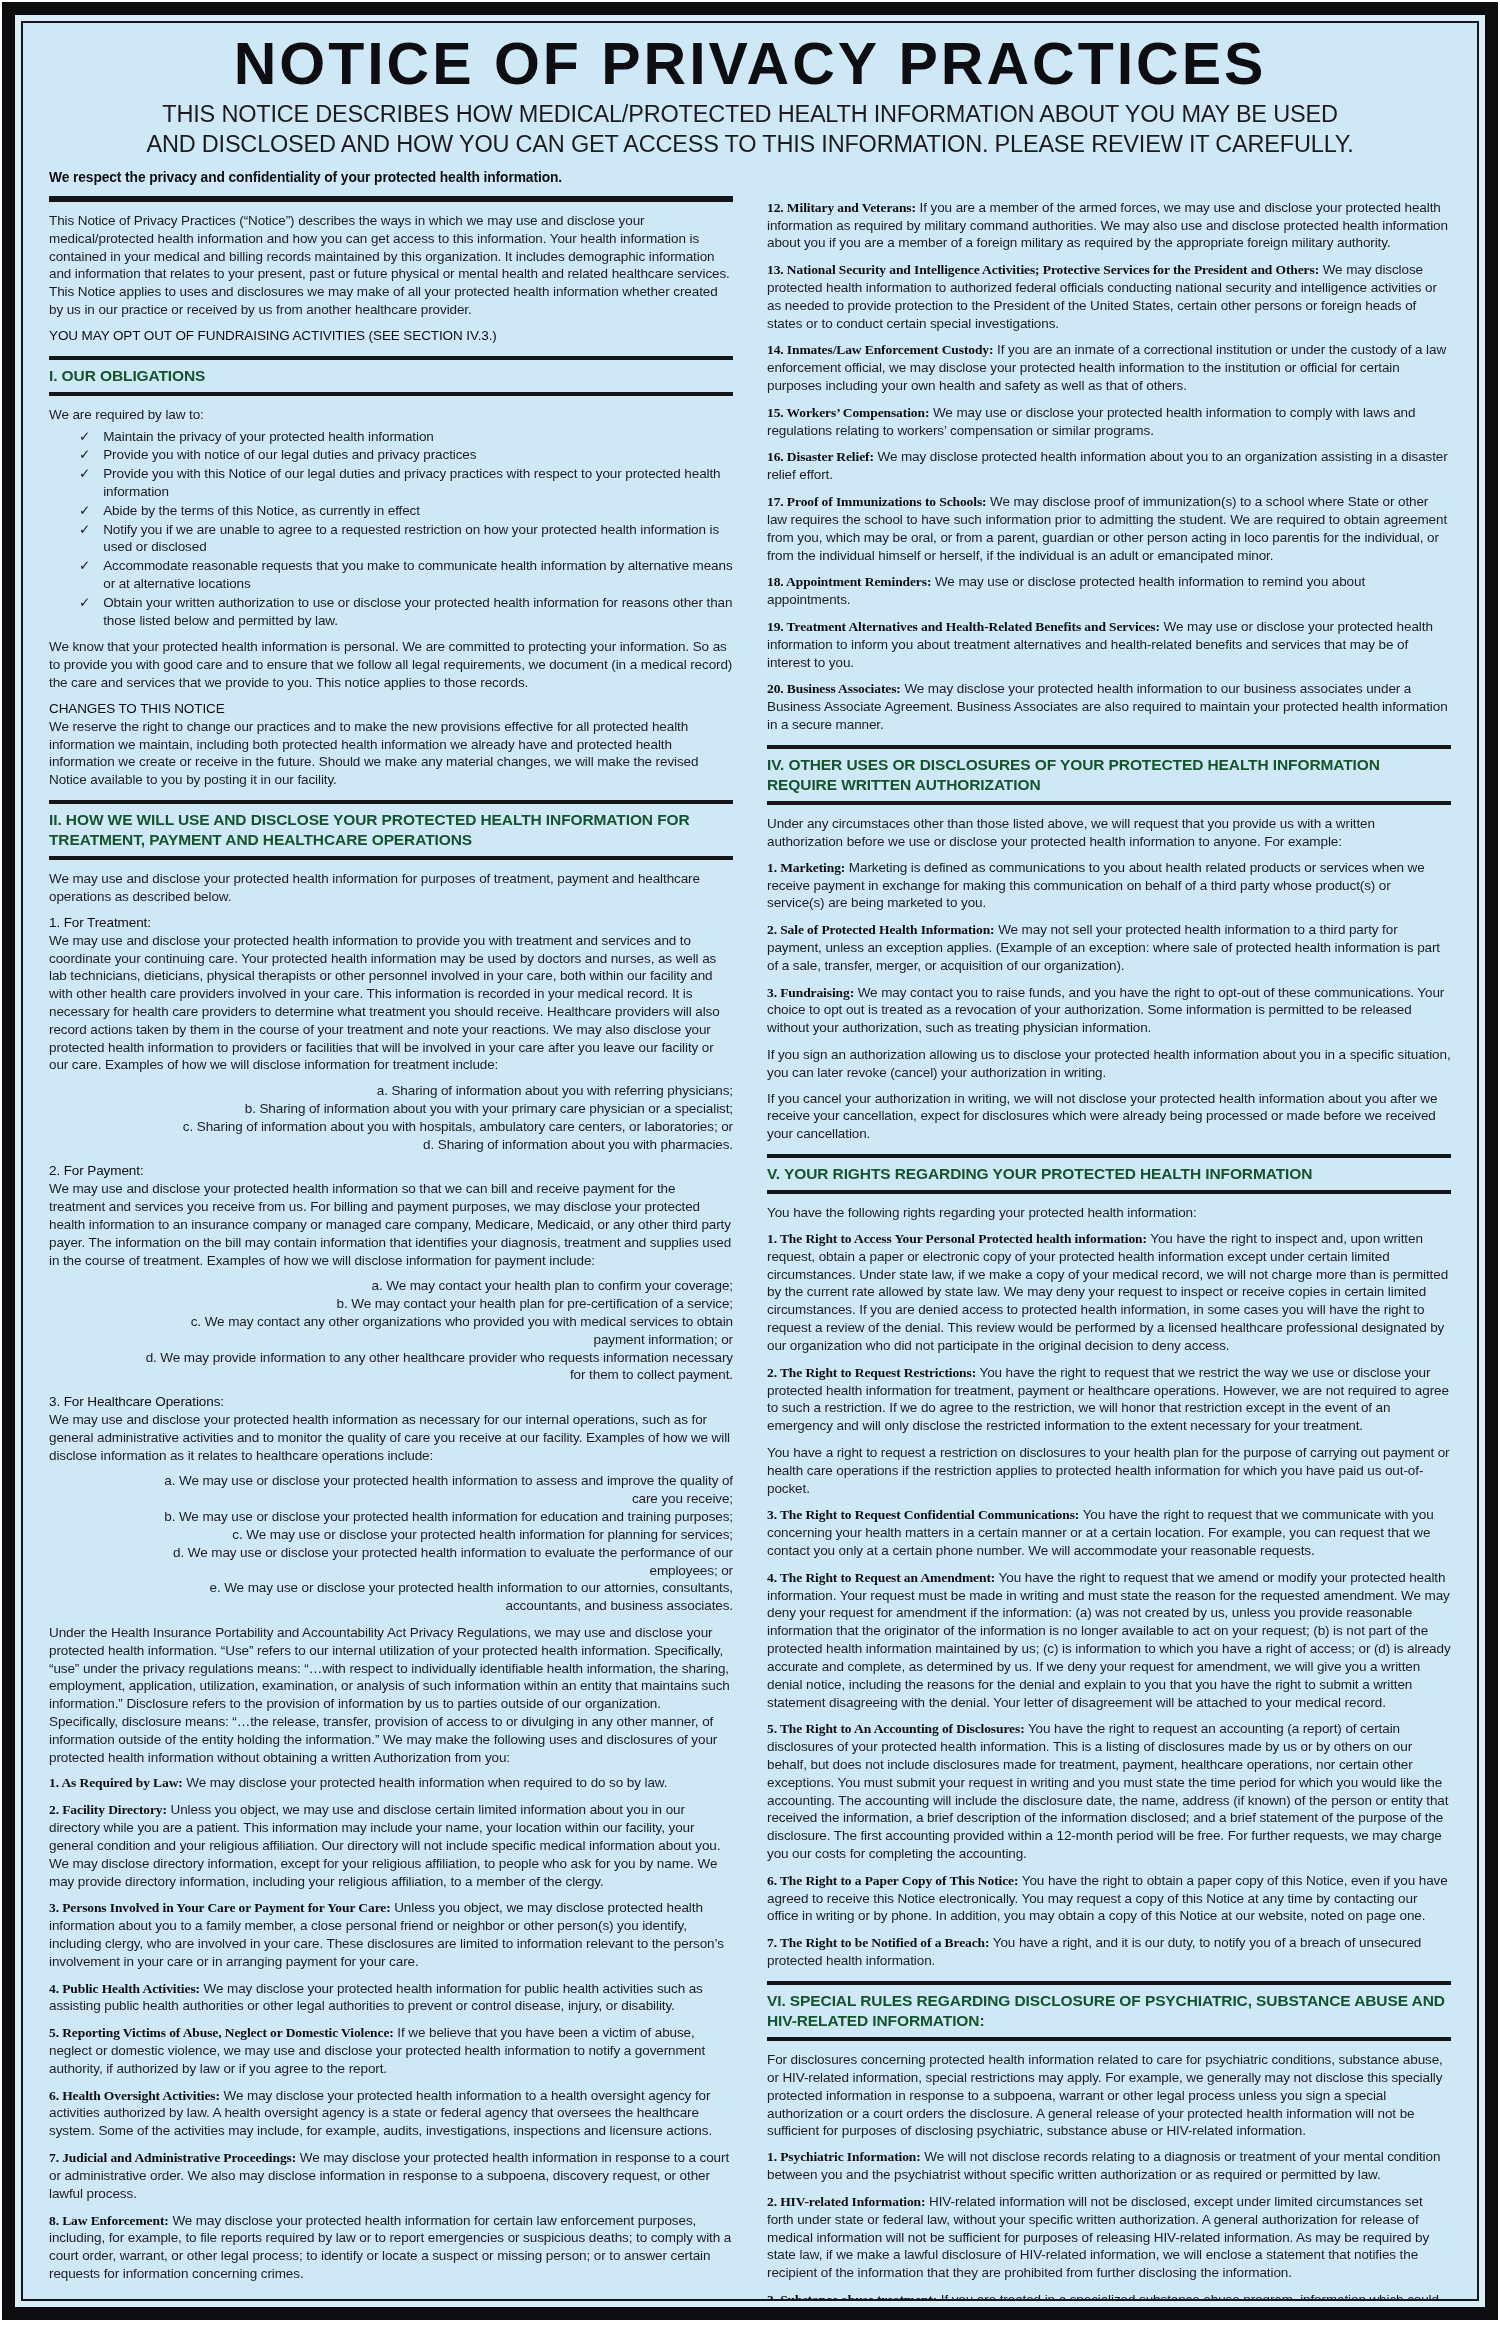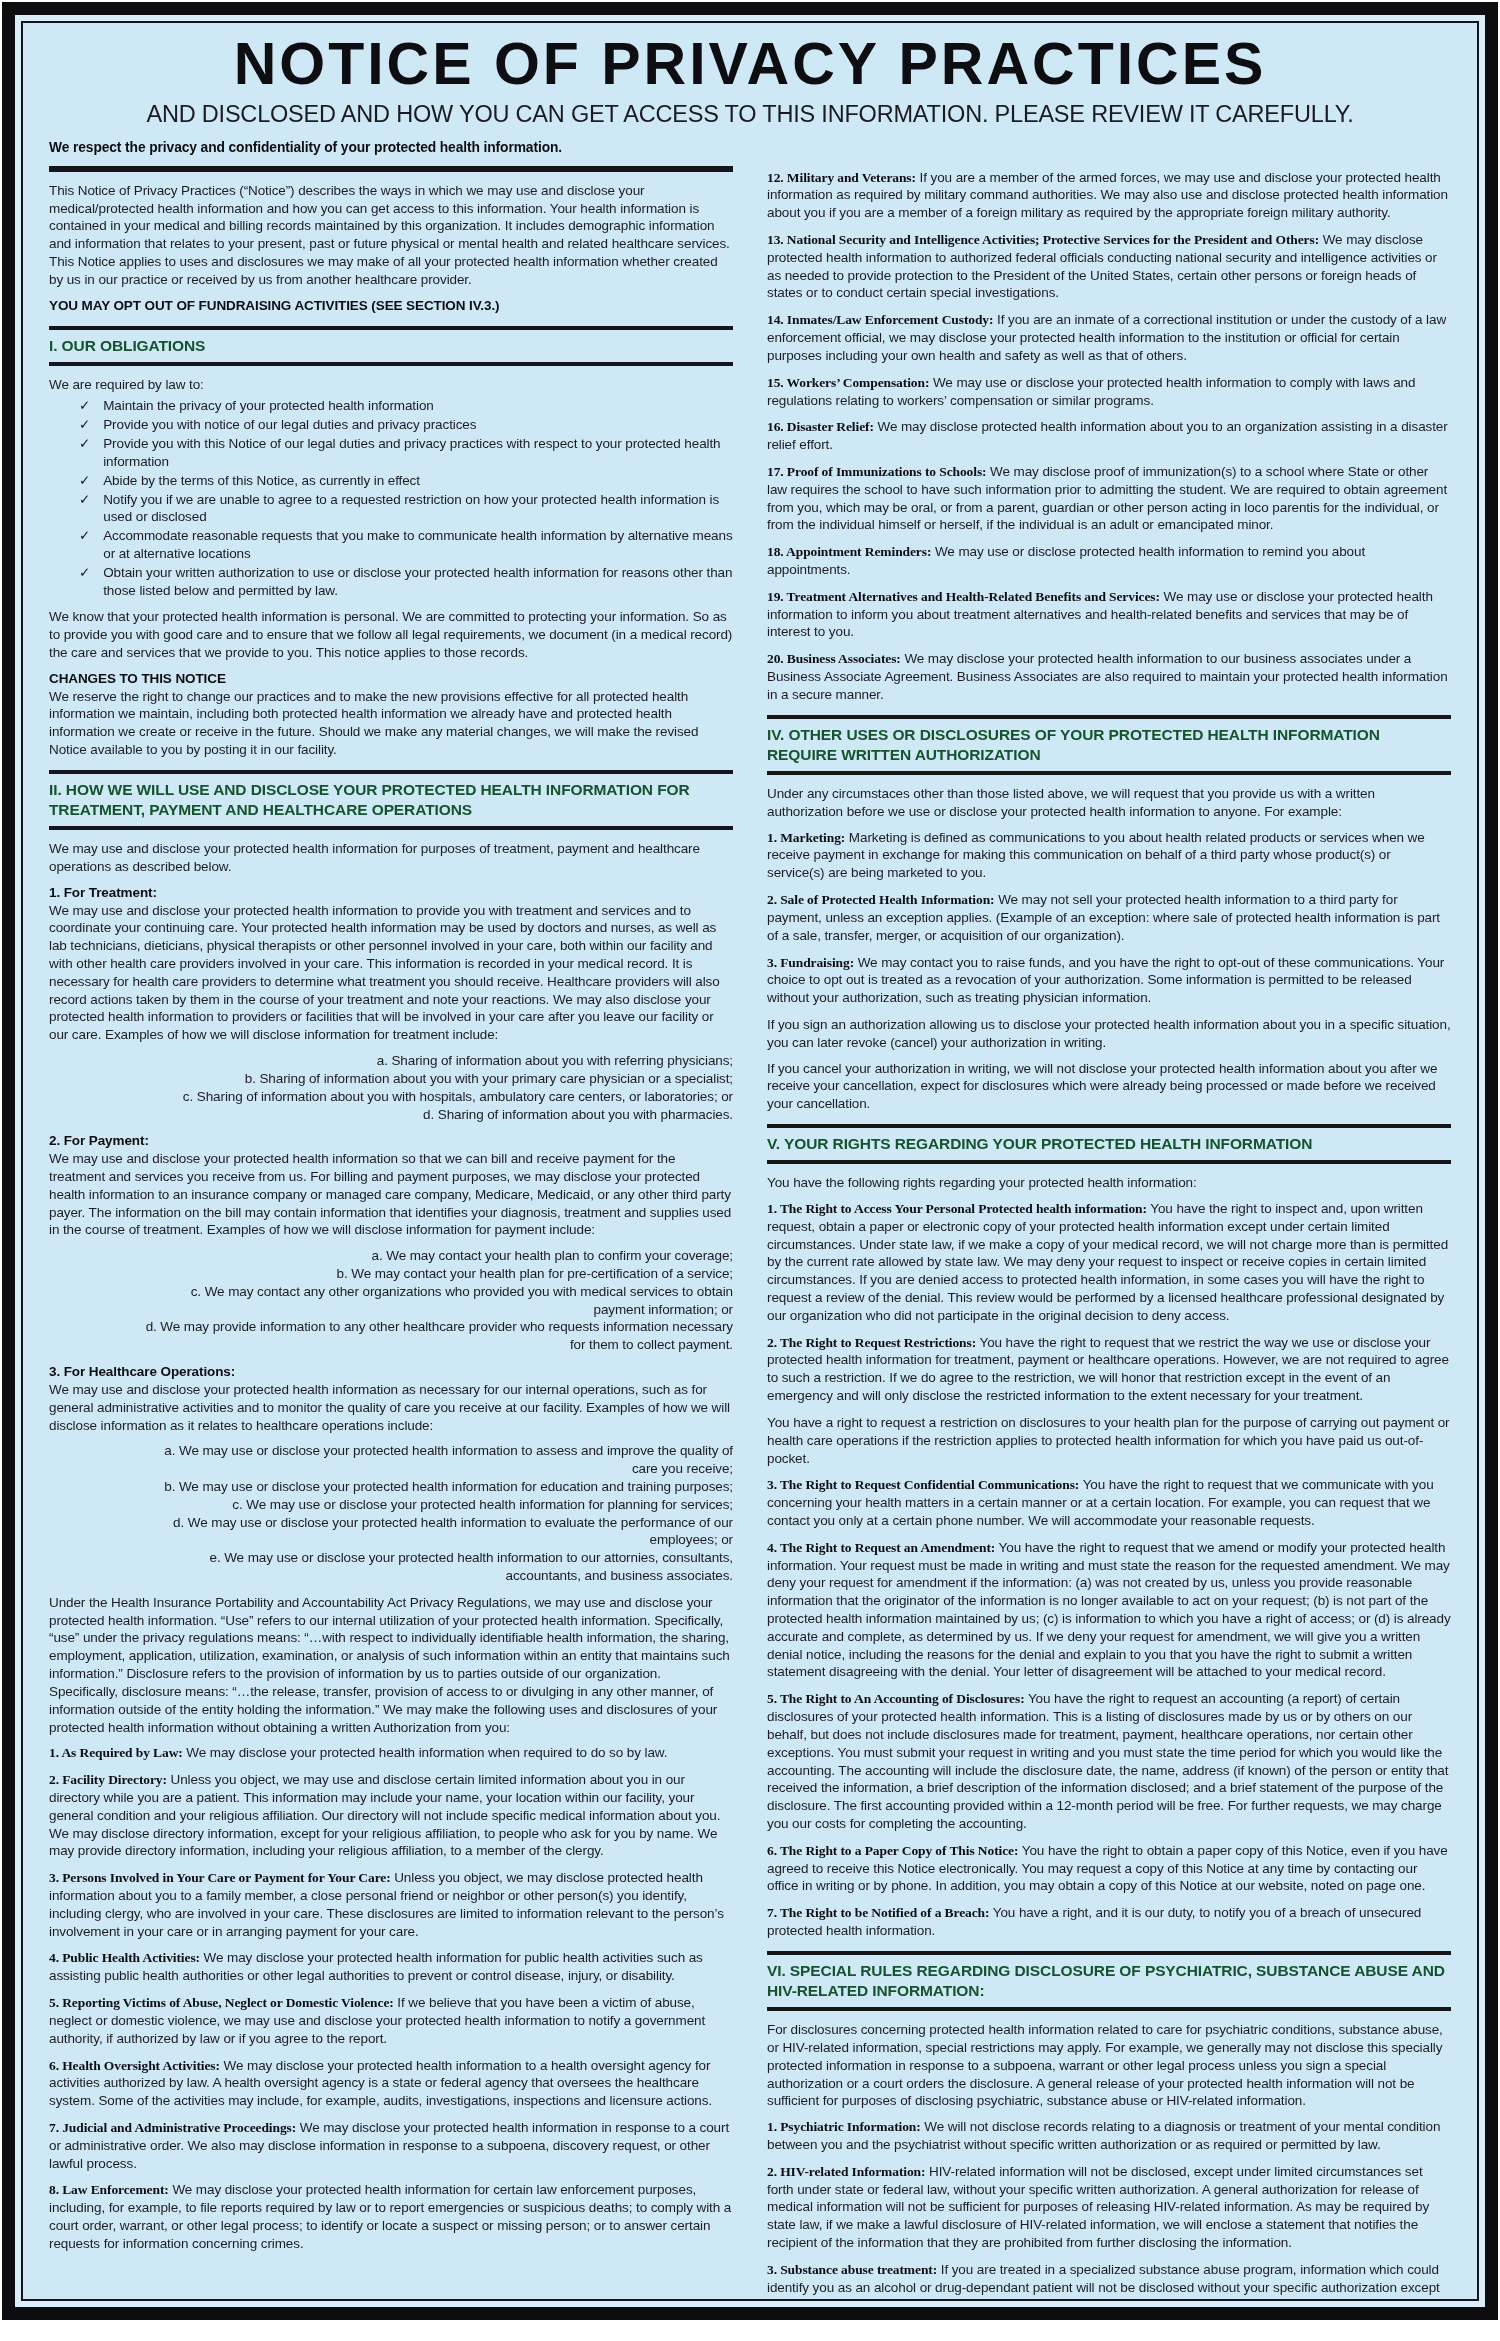--- a/index.html
+++ b/index.html
@@ -9,41 +9,42 @@
          box-shadow:0 0 0 6px #dbedf8;padding:2px 24px 10px;overflow:hidden;}
   .header{text-align:center;padding:8px 0 2px;}
   .title{font-size:59px;font-weight:bold;letter-spacing:3px;color:#0e0e12;line-height:1.06;}
   .subtitle{font-size:23.5px;color:#1b1b20;line-height:1.28;letter-spacing:-0.2px;margin-top:3px;}
   .cols{display:flex;gap:34px;padding:8px 2px 0;}
   .col{flex:1;min-width:0;overflow:hidden;font-size:13.5px;line-height:1.32;color:#1c1c22;letter-spacing:-0.1px;}
   .col-right{padding-top:30px;}
   .respect{font-weight:bold;color:#0e0e12;border-bottom:6px solid #15151a;padding-bottom:9px;margin-bottom:10px;font-size:13.8px;}
   .para{margin:0 0 8px;}
   .nomb{margin-bottom:0;}
-  .bold{font-weight:bold;color:#0e0e12;}
+  .bold{font-weight:normal;color:#0e0e12;}
   .section-head{font-size:15.5px;font-weight:bold;color:#14532d;border-top:4px solid #15151a;border-bottom:4px solid #15151a;
                 padding:6px 0;margin:11px 0 10px;line-height:1.3;letter-spacing:-0.1px;}
   .checklist{margin:4px 0 9px;}
   .check-row{display:flex;gap:13px;padding-left:30px;margin:1px 0;}
   .check{flex:0 0 auto;}
   .check-text{flex:1;}
   .letter-list{margin:8px 0 9px 96px;text-align:right;}
   .letter-item{margin:0;}
   .item .para{margin-bottom:9px;}
   .item-label{color:#0e0e12;font-family:Liberation Serif, serif;}
 </style>
 </head>
 <body>
 
 <div class="page">
   <div class="frame">
 
     <div class="header">
       <div class="title">NOTICE OF PRIVACY PRACTICES</div>
       <div class="subtitle">
+        <div>THIS NOTICE DESCRIBES HOW MEDICAL/PROTECTED HEALTH INFORMATION ABOUT YOU MAY BE USED</div>
         <div>AND DISCLOSED AND HOW YOU CAN GET ACCESS TO THIS INFORMATION. PLEASE REVIEW IT CAREFULLY.</div>
       </div>
     </div>
 
     <div class="cols">
 
       <div class="col col-left">
 
         <div class="respect">We respect the privacy and confidentiality of your protected health information.</div>
 

